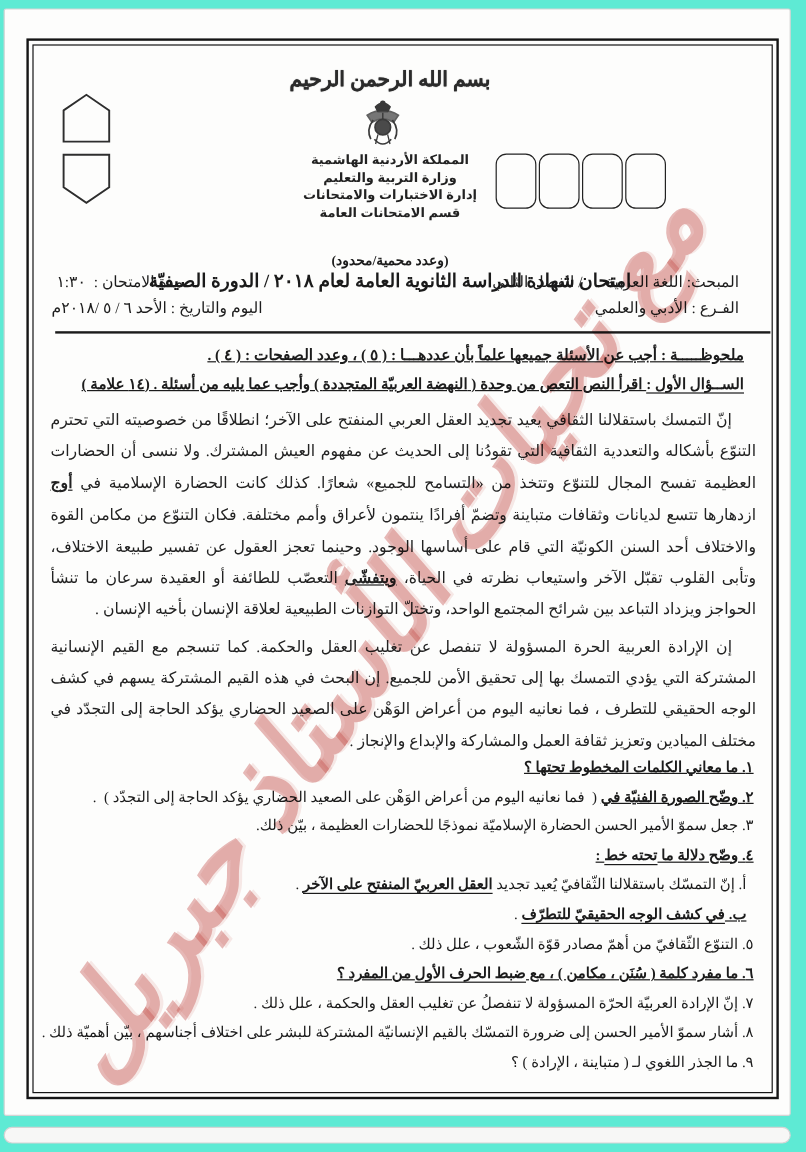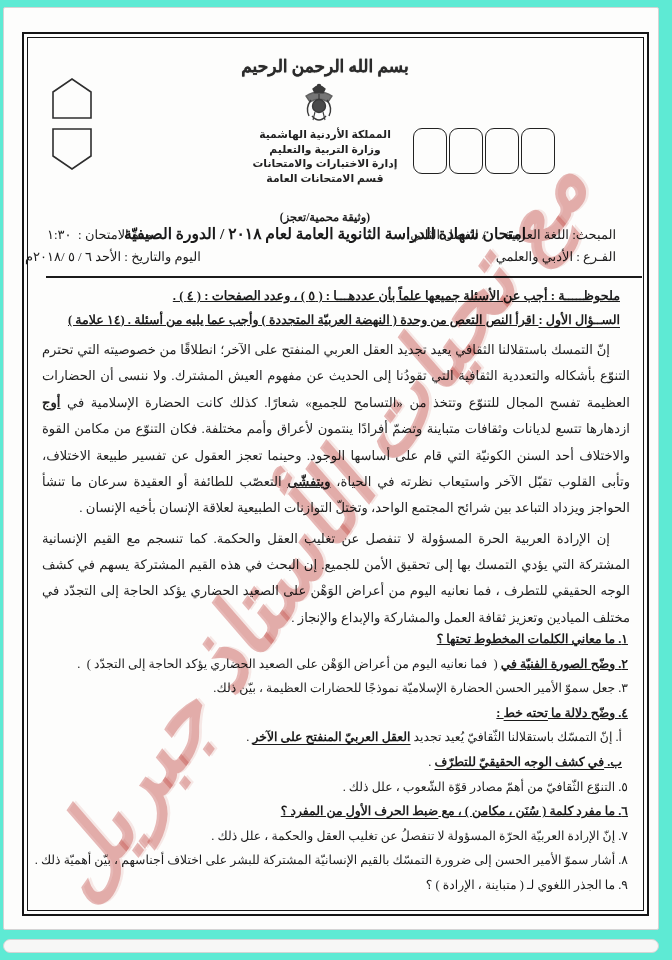--- a/index.html
+++ b/index.html
@@ -60,21 +60,21 @@
     font-size:15.5px; font-weight:600; color:#1a1a1a;margin-top:38px;
   }
   .classification {
     position:absolute; top:210px; left:0; width:650px; text-align:center;
     font-size:11.5px; font-weight:bold;
   }
   .info-line { position:absolute; font-size:13px; white-space:pre-wrap; }
   .subject  { top:227px; right:56px; }
   .branch   { top:249px; right:56px; }
   .duration { top:227px; left:47px; }
-  .exam-date{ top:249px; left:25px; }
+  .exam-date{ top:249px; left:43px; }
 
   .rule { position:absolute; top:276px; left:46px; width:596px; height:2px; background:#1b1b1b; }
 
   .note-line     { position:absolute; top:288px; right:52px; left:40px; font-size:12.8px; }
   .section1-line { position:absolute; top:312px; right:52px; left:36px; font-size:12.6px; }
 
   .para {
     position:absolute; right:42px; left:42px; text-align:justify;
     font-size:13.1px; color:#222;
   }
@@ -130,21 +130,21 @@
     </svg>
 
     <div class="answer-boxes">
       <div class="answer-box"></div>
       <div class="answer-box"></div>
       <div class="answer-box"></div>
       <div class="answer-box"></div>
     </div>
 
     <div class="exam-title">امتحان شهادة الدراسة الثانوية العامة لعام ٢٠١٨ / الدورة الصيفيّة</div>
-    <div class="classification">(وثيقة محمية/تعجز)</div>
+    <div class="classification">(وعدد محمية/محدود)</div>
 
     <div class="info-line subject">المبحث: اللغة العربية &nbsp;&nbsp;&nbsp;&nbsp; / الفصل الثاني</div>
     <div class="info-line branch">الفـرع : الأدبي والعلمي</div>
     <div class="info-line duration">مدة الامتحان : &nbsp;١:٣٠</div>
     <div class="info-line exam-date">اليوم والتاريخ : الأحد ٦ / ٥ /٢٠١٨م</div>
 
     <div class="rule"></div>
 
     <div class="note-line"><span class="run-b">ملحوظـــــة : أجب عن الأسئلة جميعها علماً بأن عددهـــا : ( ٥ ) ، وعدد الصفحات : ( ٤ ) .</span></div>
     <div class="section1-line"><span class="run-b run-u">الســؤال الأول :</span><span class="run-b"> اقرأ النص التعص من وحدة ( </span><span class="run-b">النهضة العربيّة المتجددة</span><span class="run-b"> ) وأجب عما يليه من أسئلة . (١٤ علامة )</span></div>

